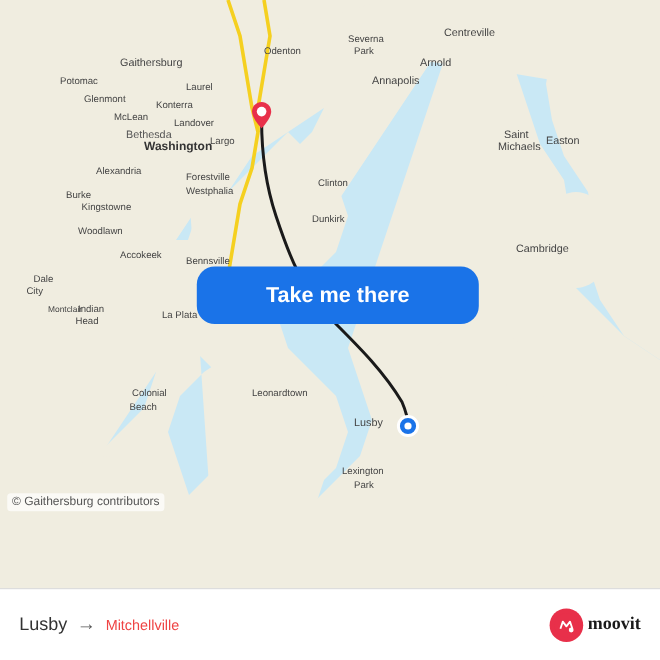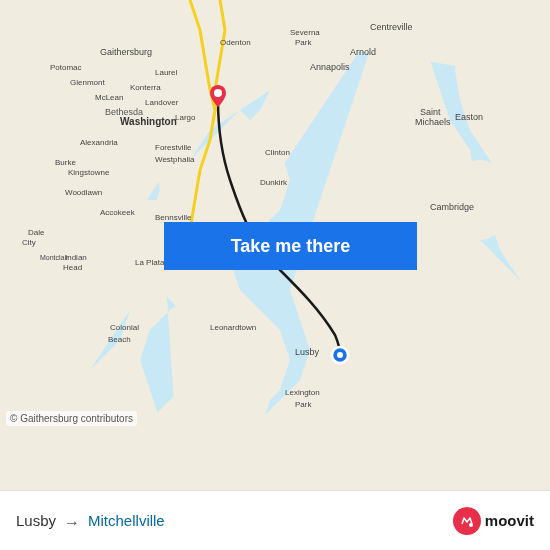--- a/index.html
+++ b/index.html
@@ -21,26 +21,26 @@
 
     #map-svg {
       width: 100%;
       height: 100%;
     }
 
     #take-me-there-btn {
       position: absolute;
       top: 222px;
       left: 164px;
-      width: 253px;
+      width: 235px;
       height: 48px;
       background-color: #1a73e8;
       color: white;
       border: none;
-      border-radius: 0;
+      border-radius: 15px;
       font-size: 18px;
       font-weight: bold;
       cursor: pointer;
       display: flex;
       align-items: center;
       justify-content: center;
       z-index: 10;
     }
 
     #bottom-bar {
@@ -65,23 +65,23 @@
       font-weight: 500;
       color: #333;
     }
 
     #arrow-icon {
       font-size: 16px;
       color: #555;
     }
 
     #destination-label {
-      font-size: 15px;
+      font-size: 12px;
       font-weight: 500;
-      color: #0369a1;
+      color: #ef4444;
     }
 
     #moovit-logo {
       display: flex;
       align-items: center;
       gap: 4px;
     }
 
     #moovit-icon {
       width: 28px;
@@ -93,20 +93,21 @@
       justify-content: center;
       color: white;
       font-size: 14px;
       font-weight: bold;
     }
 
     #moovit-text {
       font-size: 15px;
       font-weight: bold;
       color: #1a1a1a;
+      font-family: Liberation Serif, serif;
     }
 
     #copyright {
       position: absolute;
       bottom: 64px;
       left: 6px;
       font-size: 10px;
       color: #555;
       background: rgba(255,255,255,0.7);
       padding: 2px 4px;

